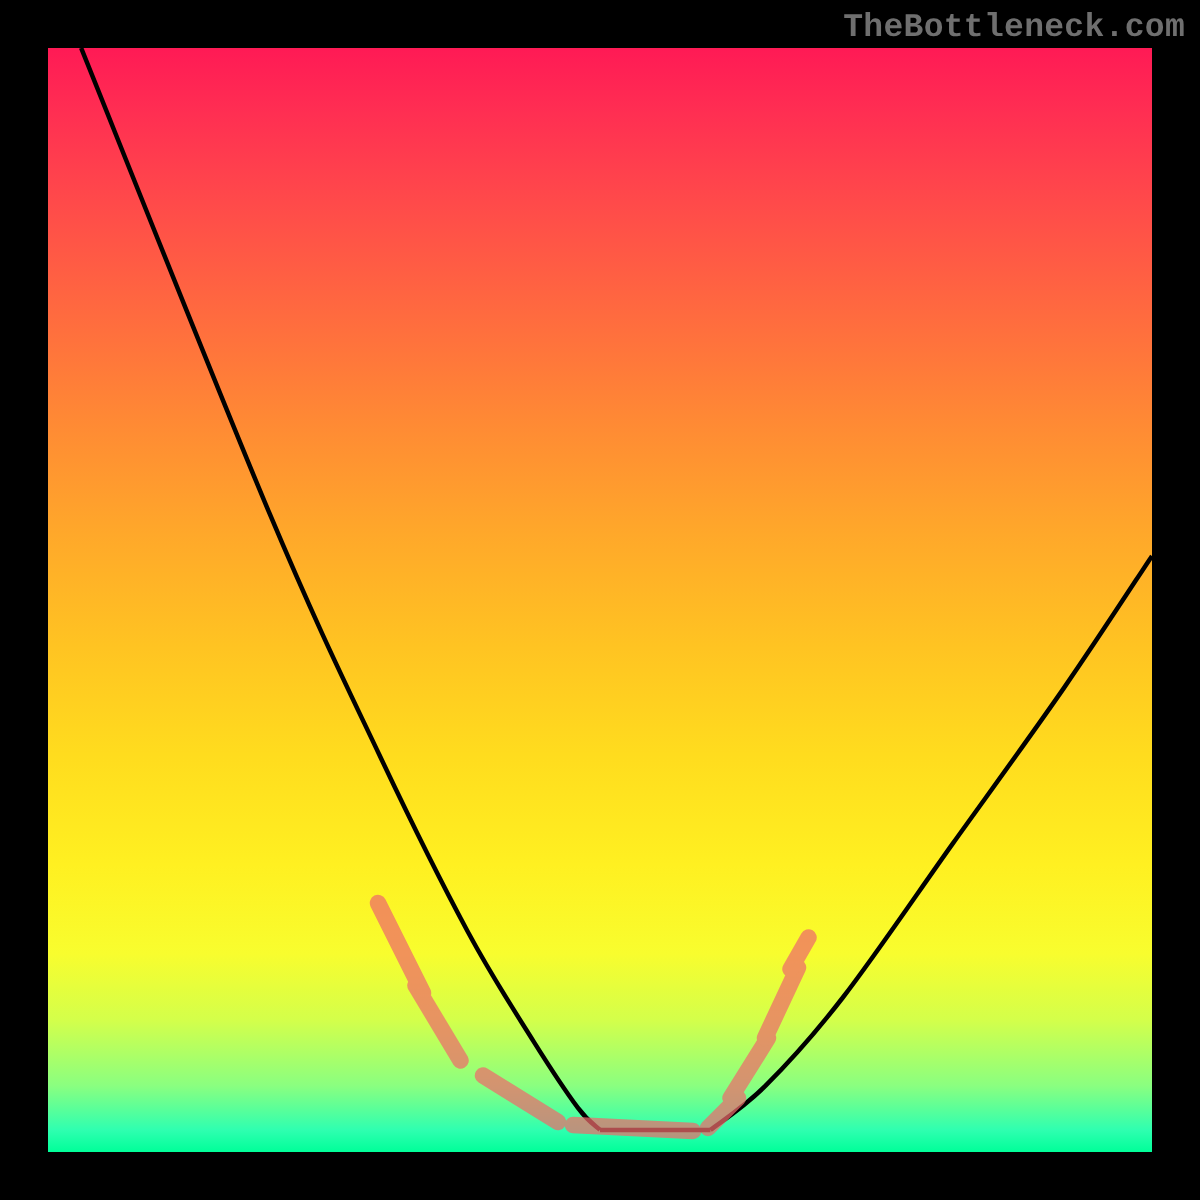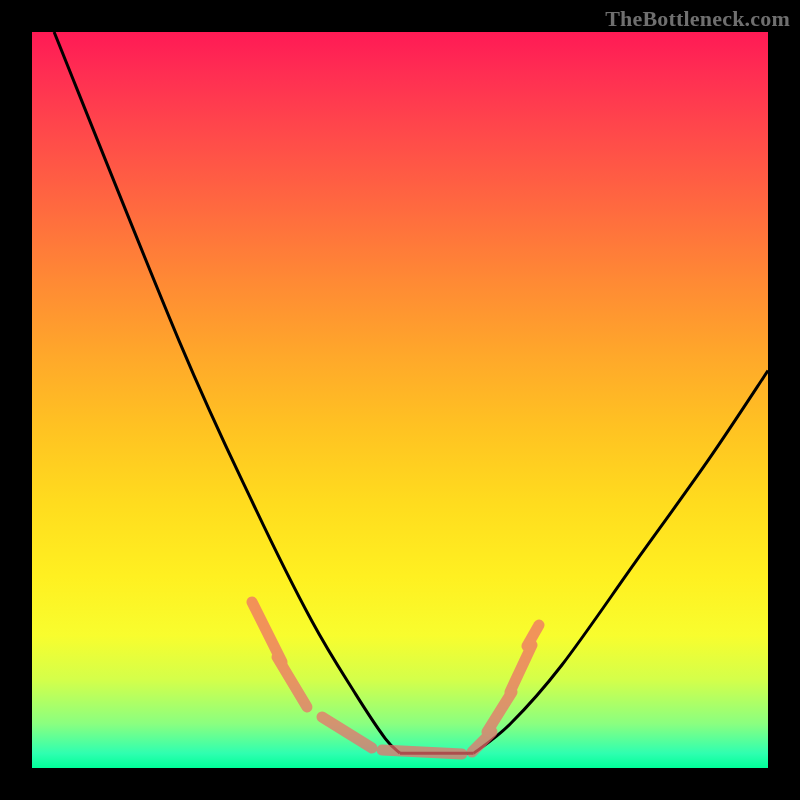--- a/index.html
+++ b/index.html
@@ -36,21 +36,21 @@
       #d4ff4a 88%,
       #8aff80 94%,
       #2fffb0 98%,
       #00ff99 100%
     );
   }
   .watermark {
     position: absolute;
     top: 6px;
     right: 10px;
-    font-family: Liberation Serif, serif;
+    font-family: Liberation Mono, monospace;
     font-size: 22px;
     font-weight: 600;
     color: #6f6f6f;
     letter-spacing: 0.2px;
     user-select: none;
   }
   svg.curve {
     position: absolute;
     inset: 0;
     width: 736px;

